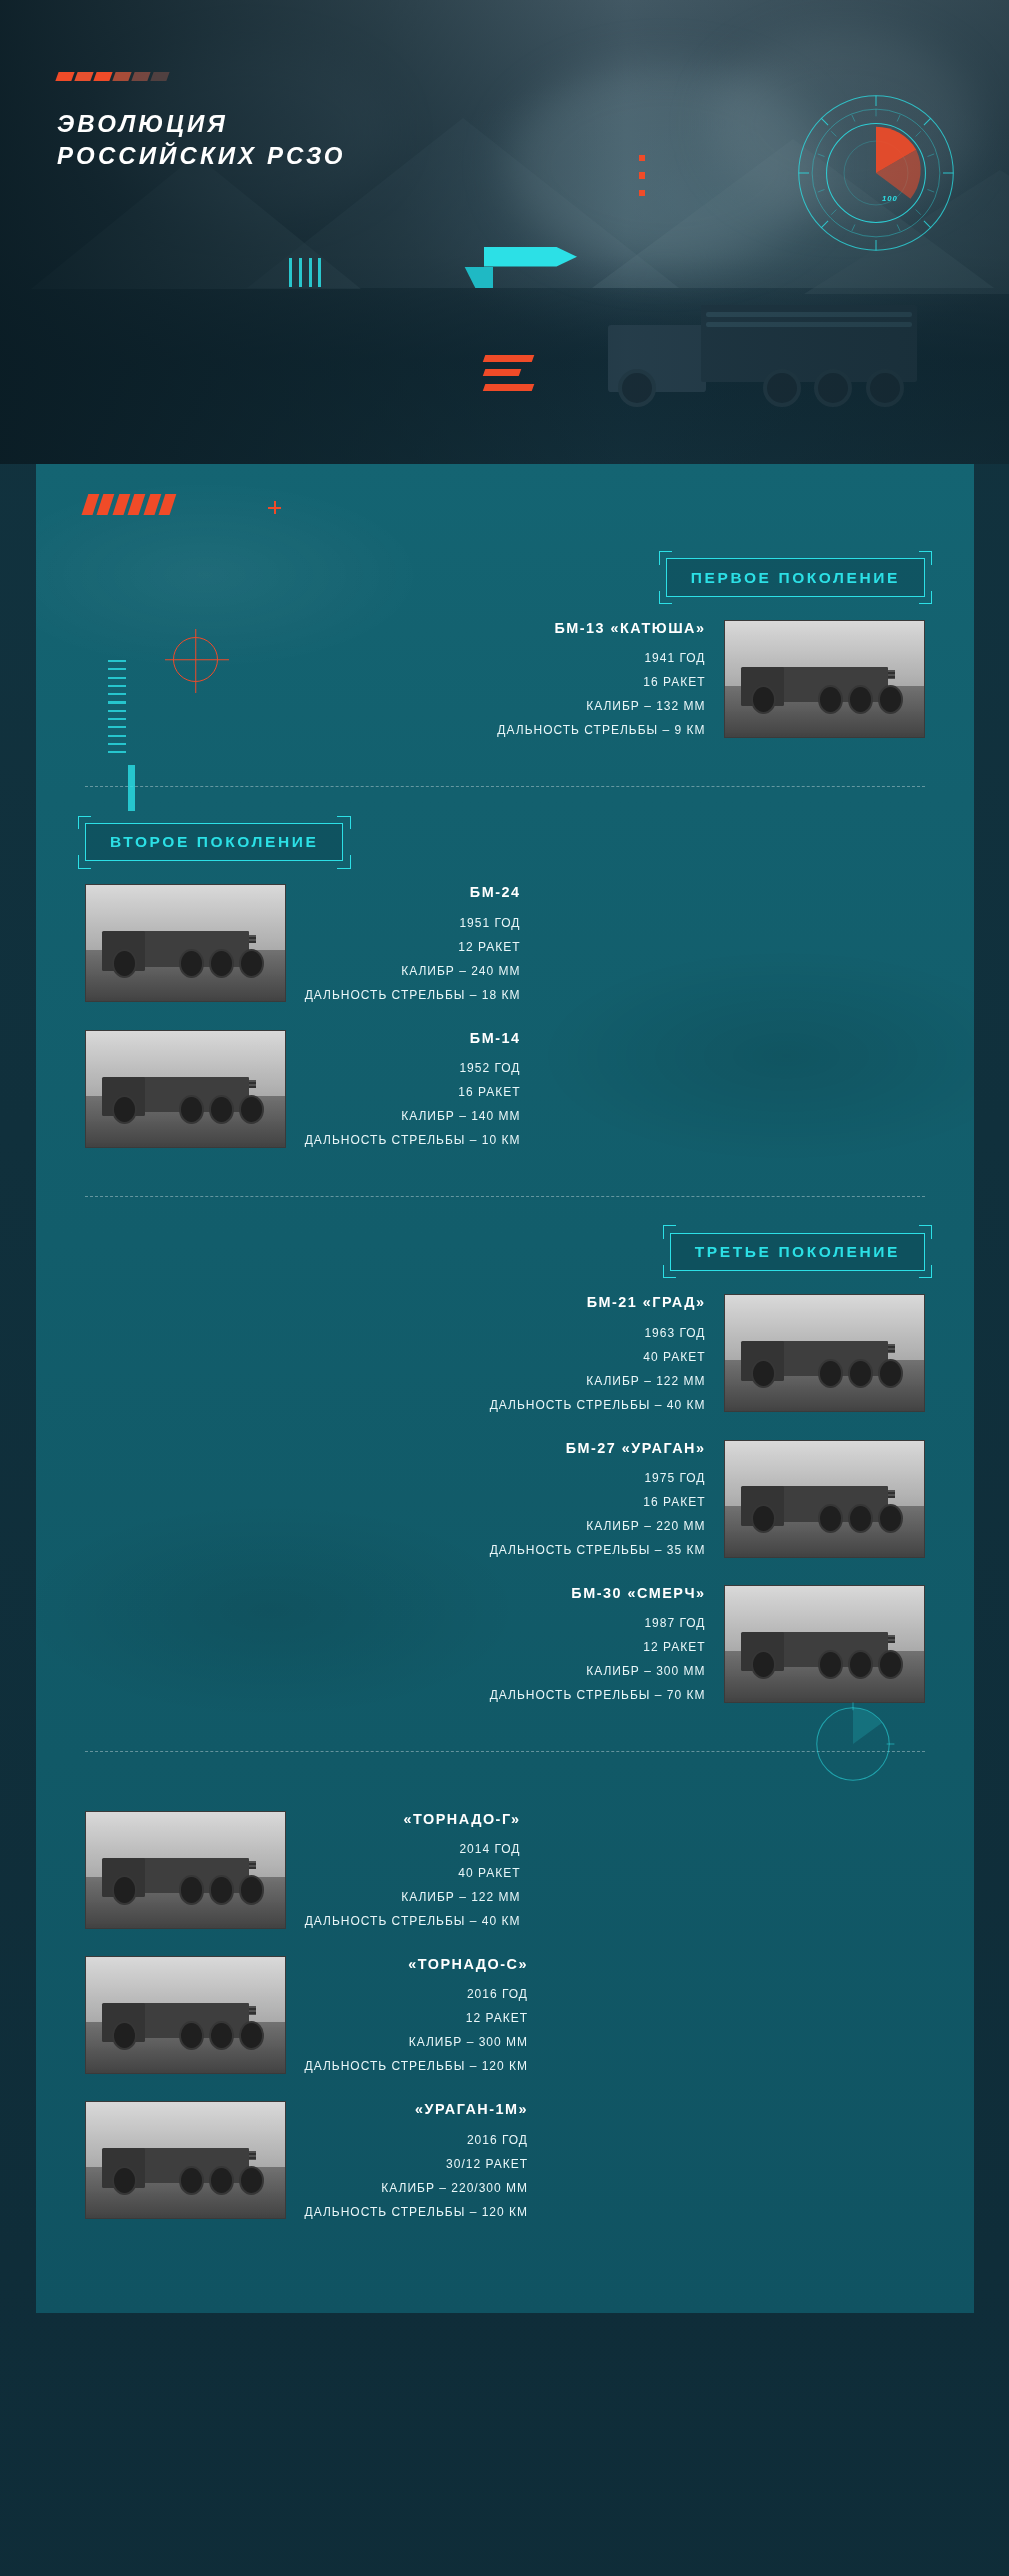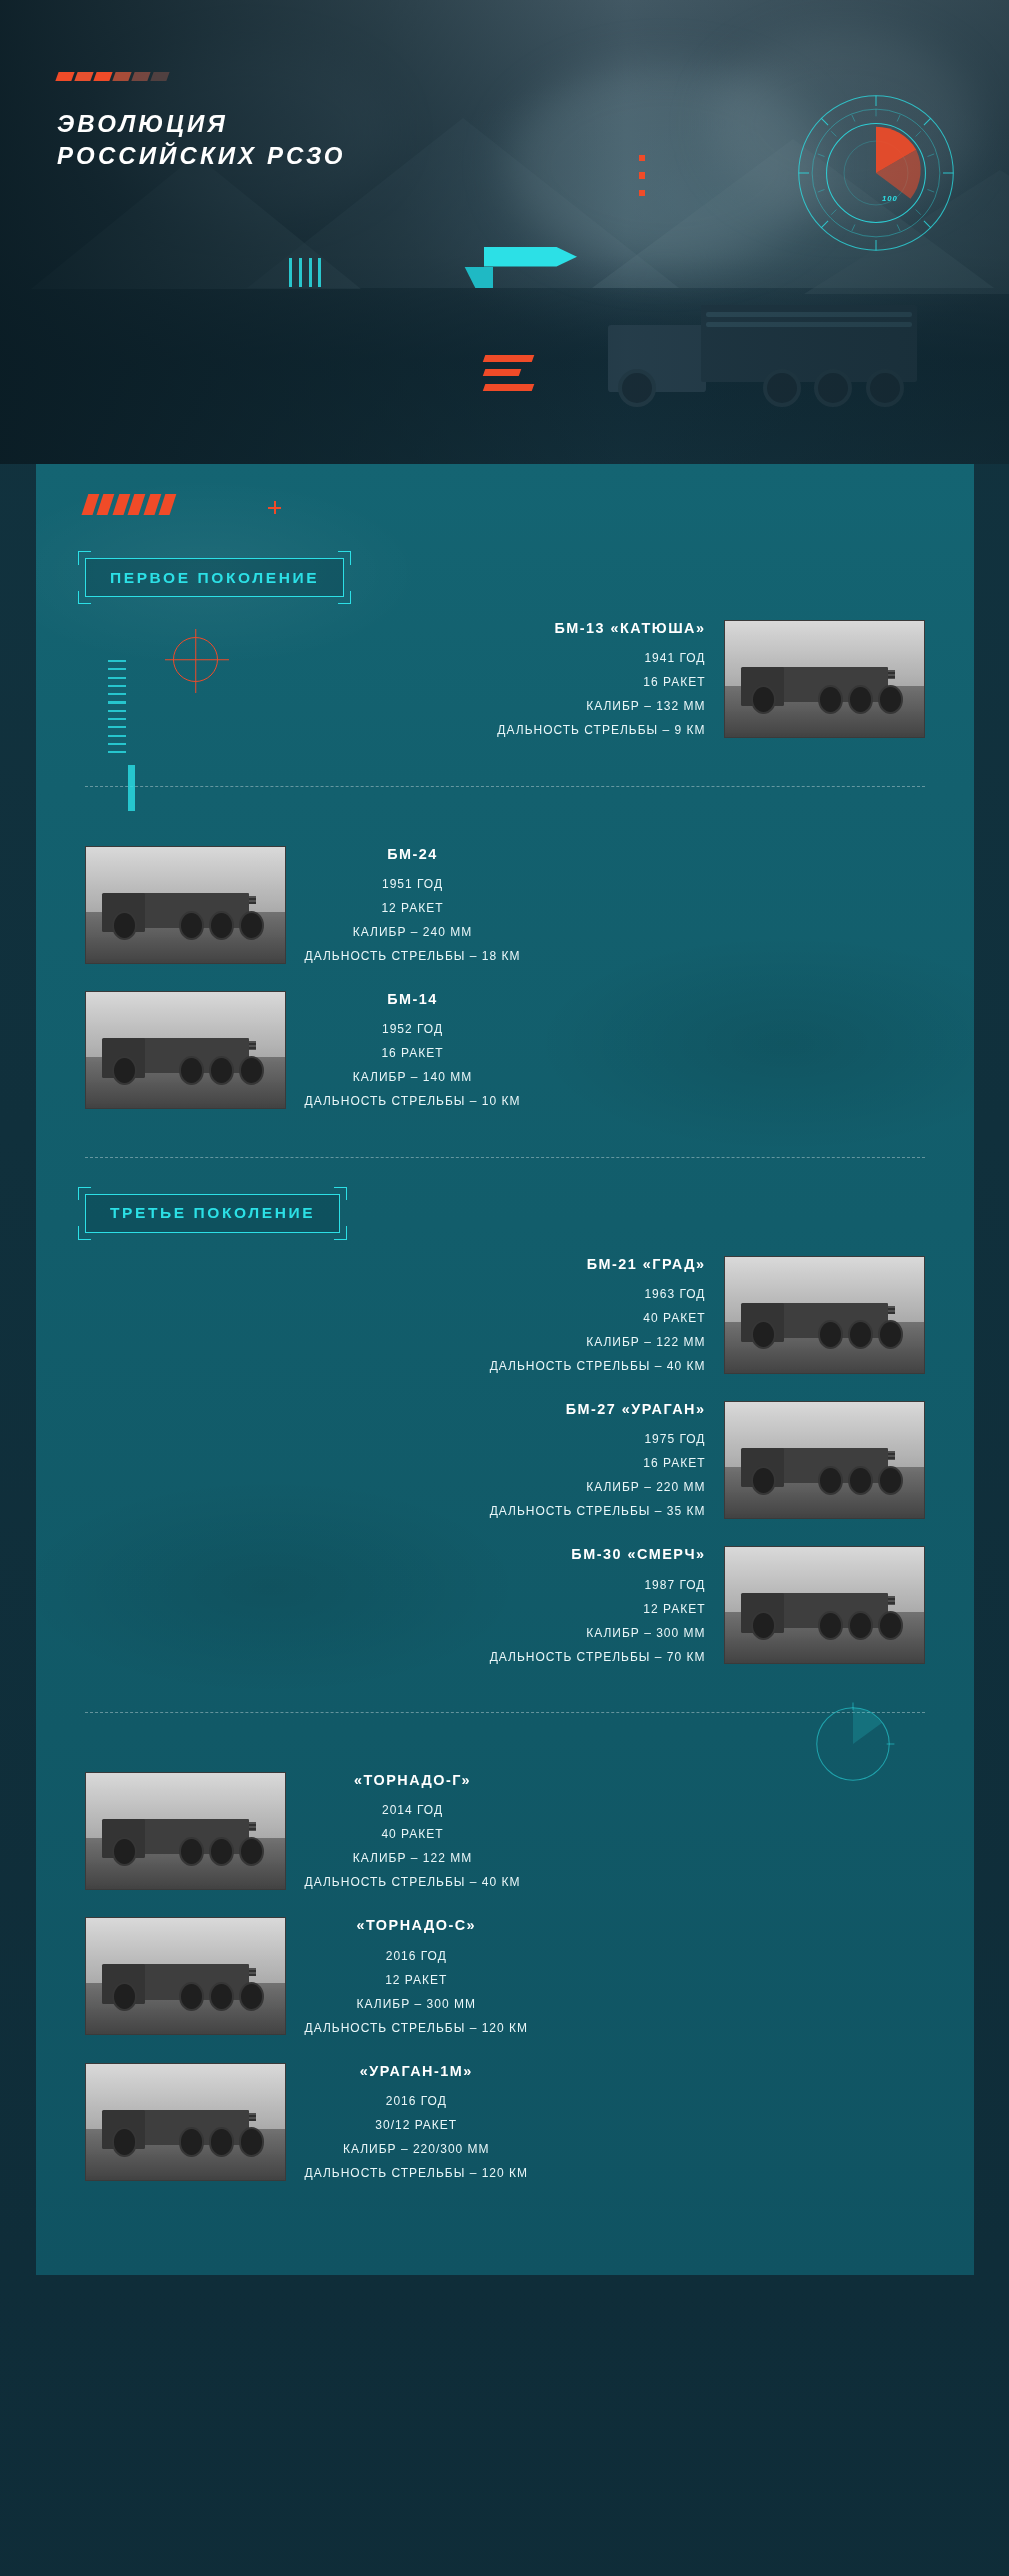--- a/index.html
+++ b/index.html
@@ -218,36 +218,36 @@
     white-space: nowrap;
   }
   .gen-head .c {
     position: absolute; width: 13.4px; height: 13.4px; border: 1.5px solid #2ce0e6;
   }
   .gen-head .tl { left: -8.2px; top: -8.2px; border-right: none; border-bottom: none; }
   .gen-head .tr { right: -8.2px; top: -8.2px; border-left: none; border-bottom: none; }
   .gen-head .bl { left: -8.2px; bottom: -8.2px; border-right: none; border-top: none; }
   .gen-head .br { right: -8.2px; bottom: -8.2px; border-left: none; border-top: none; }
 
-  .head-right { }
+  .head-right { text-align: right; }
   .head-left  { text-align: left; }
 
   
   .entry {
     display: flex;
     align-items: flex-start;
     gap: 18.5px;
     margin: 23px 0;
   }
   .entry.right { justify-content: flex-end; }
   .entry.left  { justify-content: flex-start; }
 
   .entry .info { min-width: 216px; }
   .entry.right .info { text-align: right; }
-  .entry.left  .info { text-align: center; }
+  .entry.left  .info { text-align: right; }
 
   .entry .name {
     font-size: 14.4px;
     font-weight: bold;
     letter-spacing: 1.5px;
     color: #ffffff;
     margin-bottom: 10.3px;
     text-transform: uppercase;
     white-space: nowrap;
   }
@@ -477,20 +477,21 @@
       <div class="w" style="left:6%"></div>
       <div class="w" style="left:46%"></div>
       <div class="w" style="left:64%"></div>
       <div class="w" style="left:82%"></div>
     </div>
             </div>
           </div>
         </div>
         <div class="divider"></div>
         <div class="section gen-block">
+          <div class="head-left"><div class="gen-head"><span>ВТОРОЕ ПОКОЛЕНИЕ</span><i class="c tl"></i><i class="c tr"></i><i class="c bl"></i><i class="c br"></i></div></div>
           <div class="entry left">
             <div class="photo" title="БМ-24 на базе ЗИЛ">
     <div class="sky"></div>
     <div class="ground"></div>
     <div class="veh">
       <div class="tubes"></div>
       <div class="box"></div>
       <div class="cab"></div>
       <div class="w" style="left:6%"></div>
       <div class="w" style="left:46%"></div>

